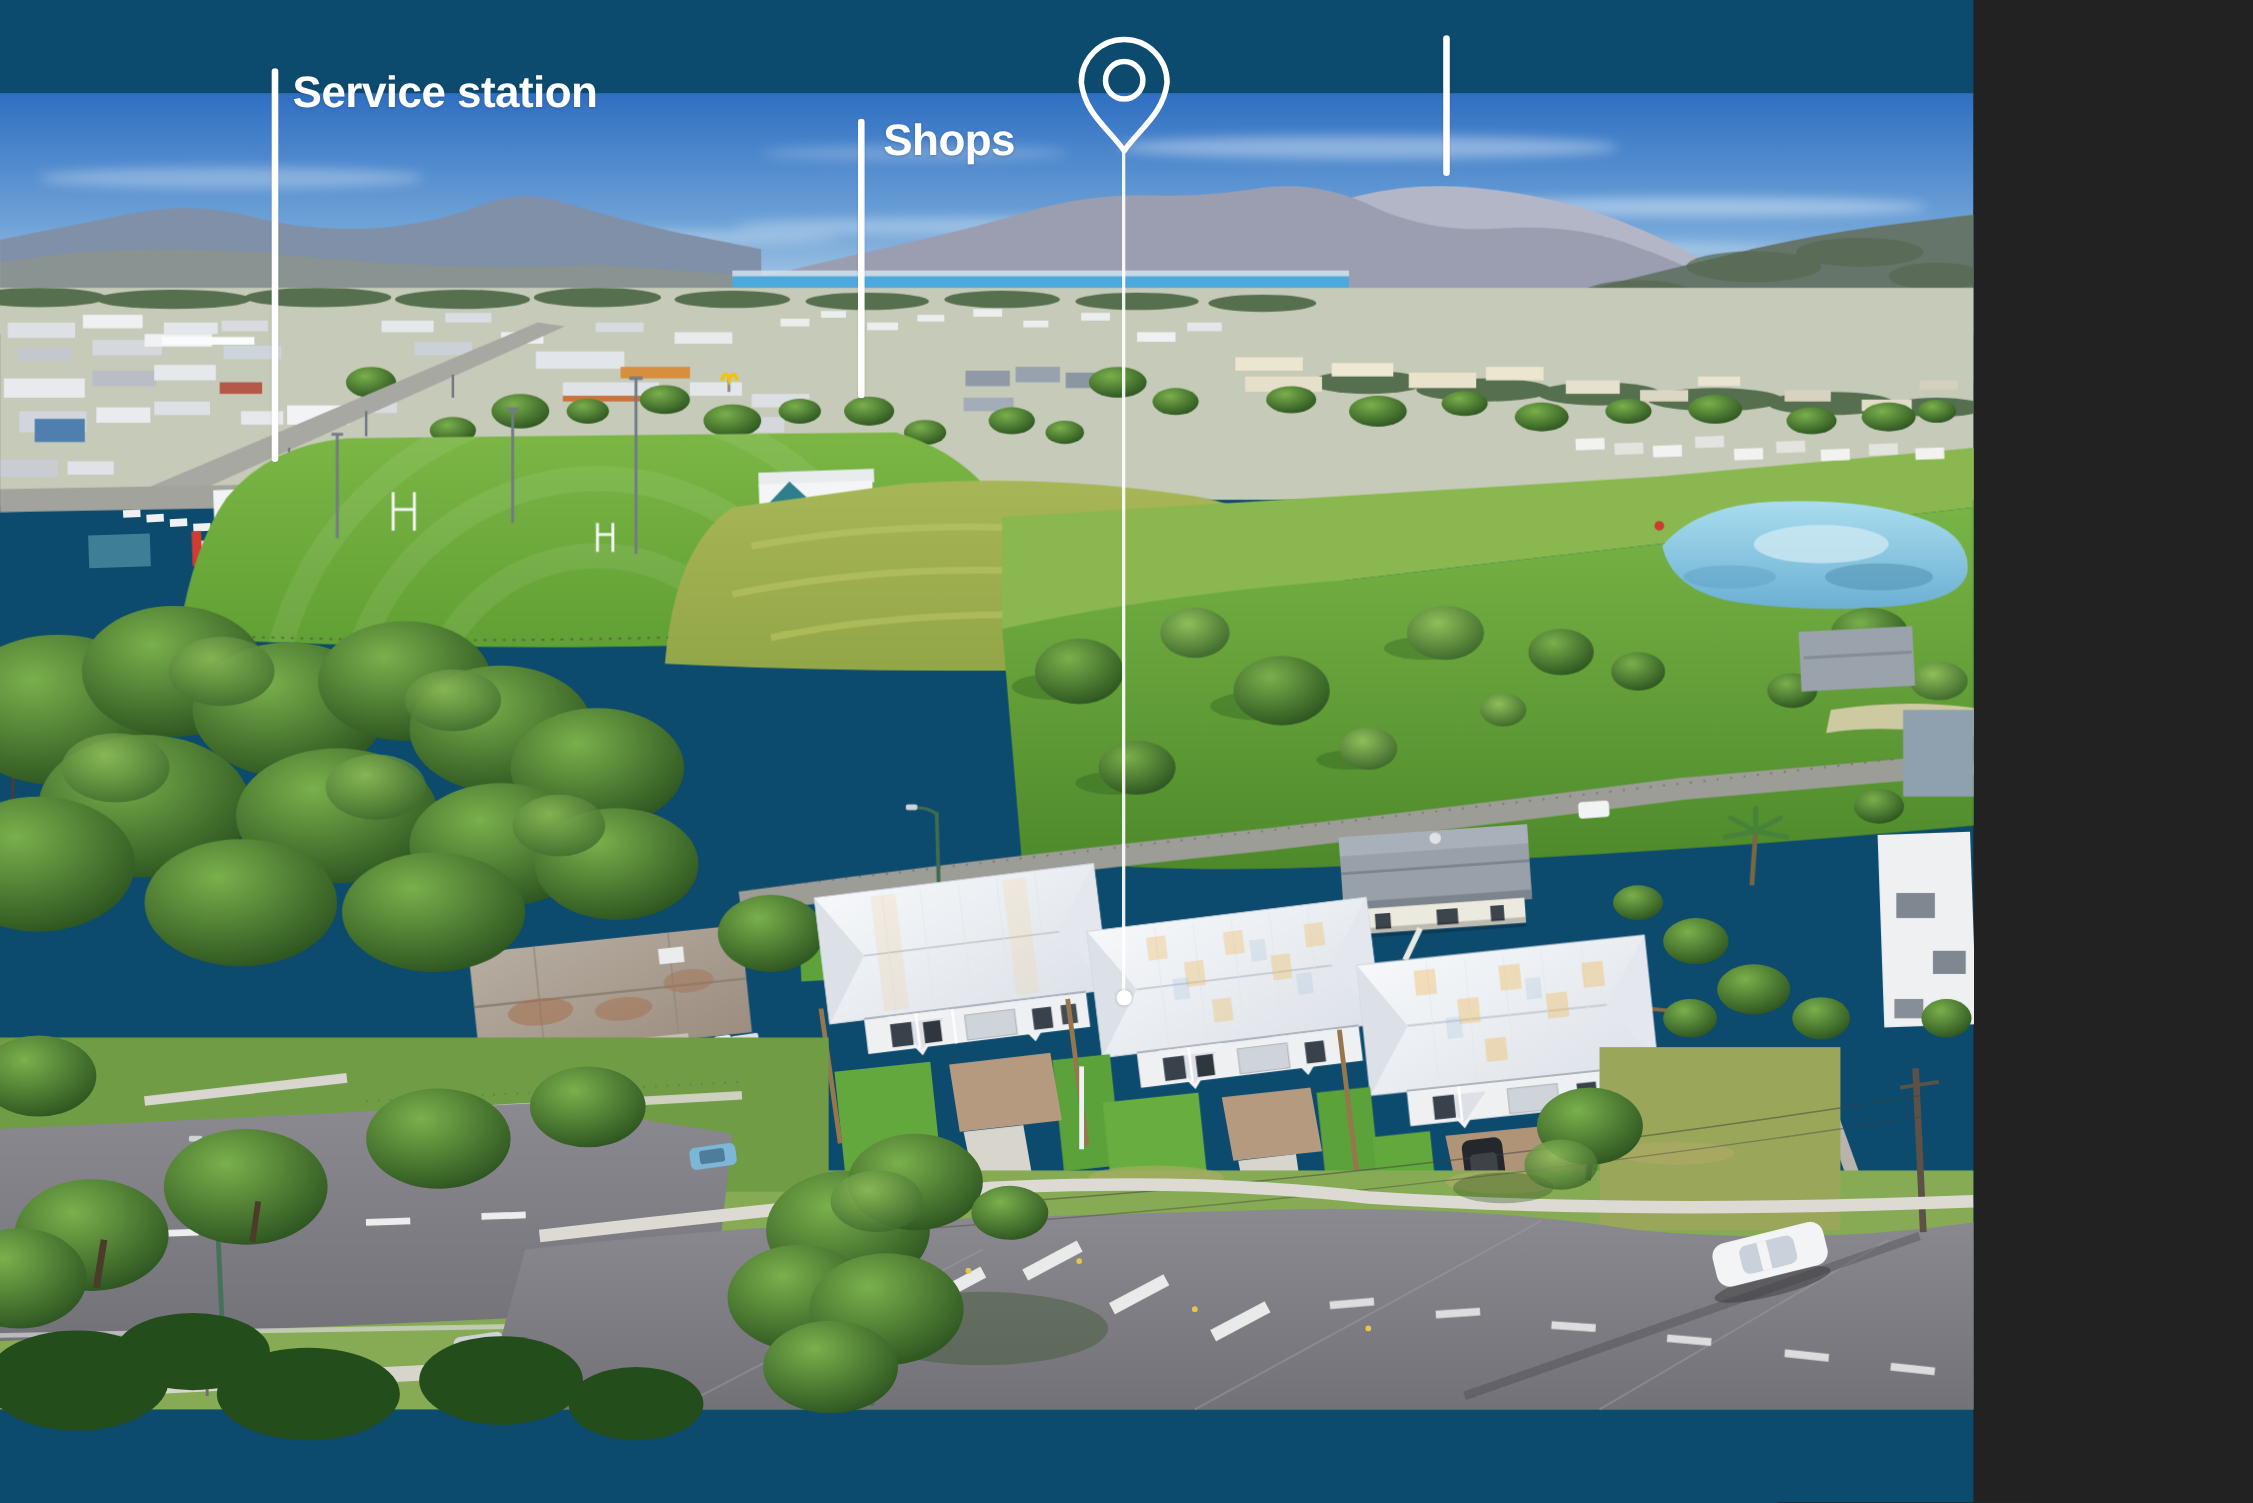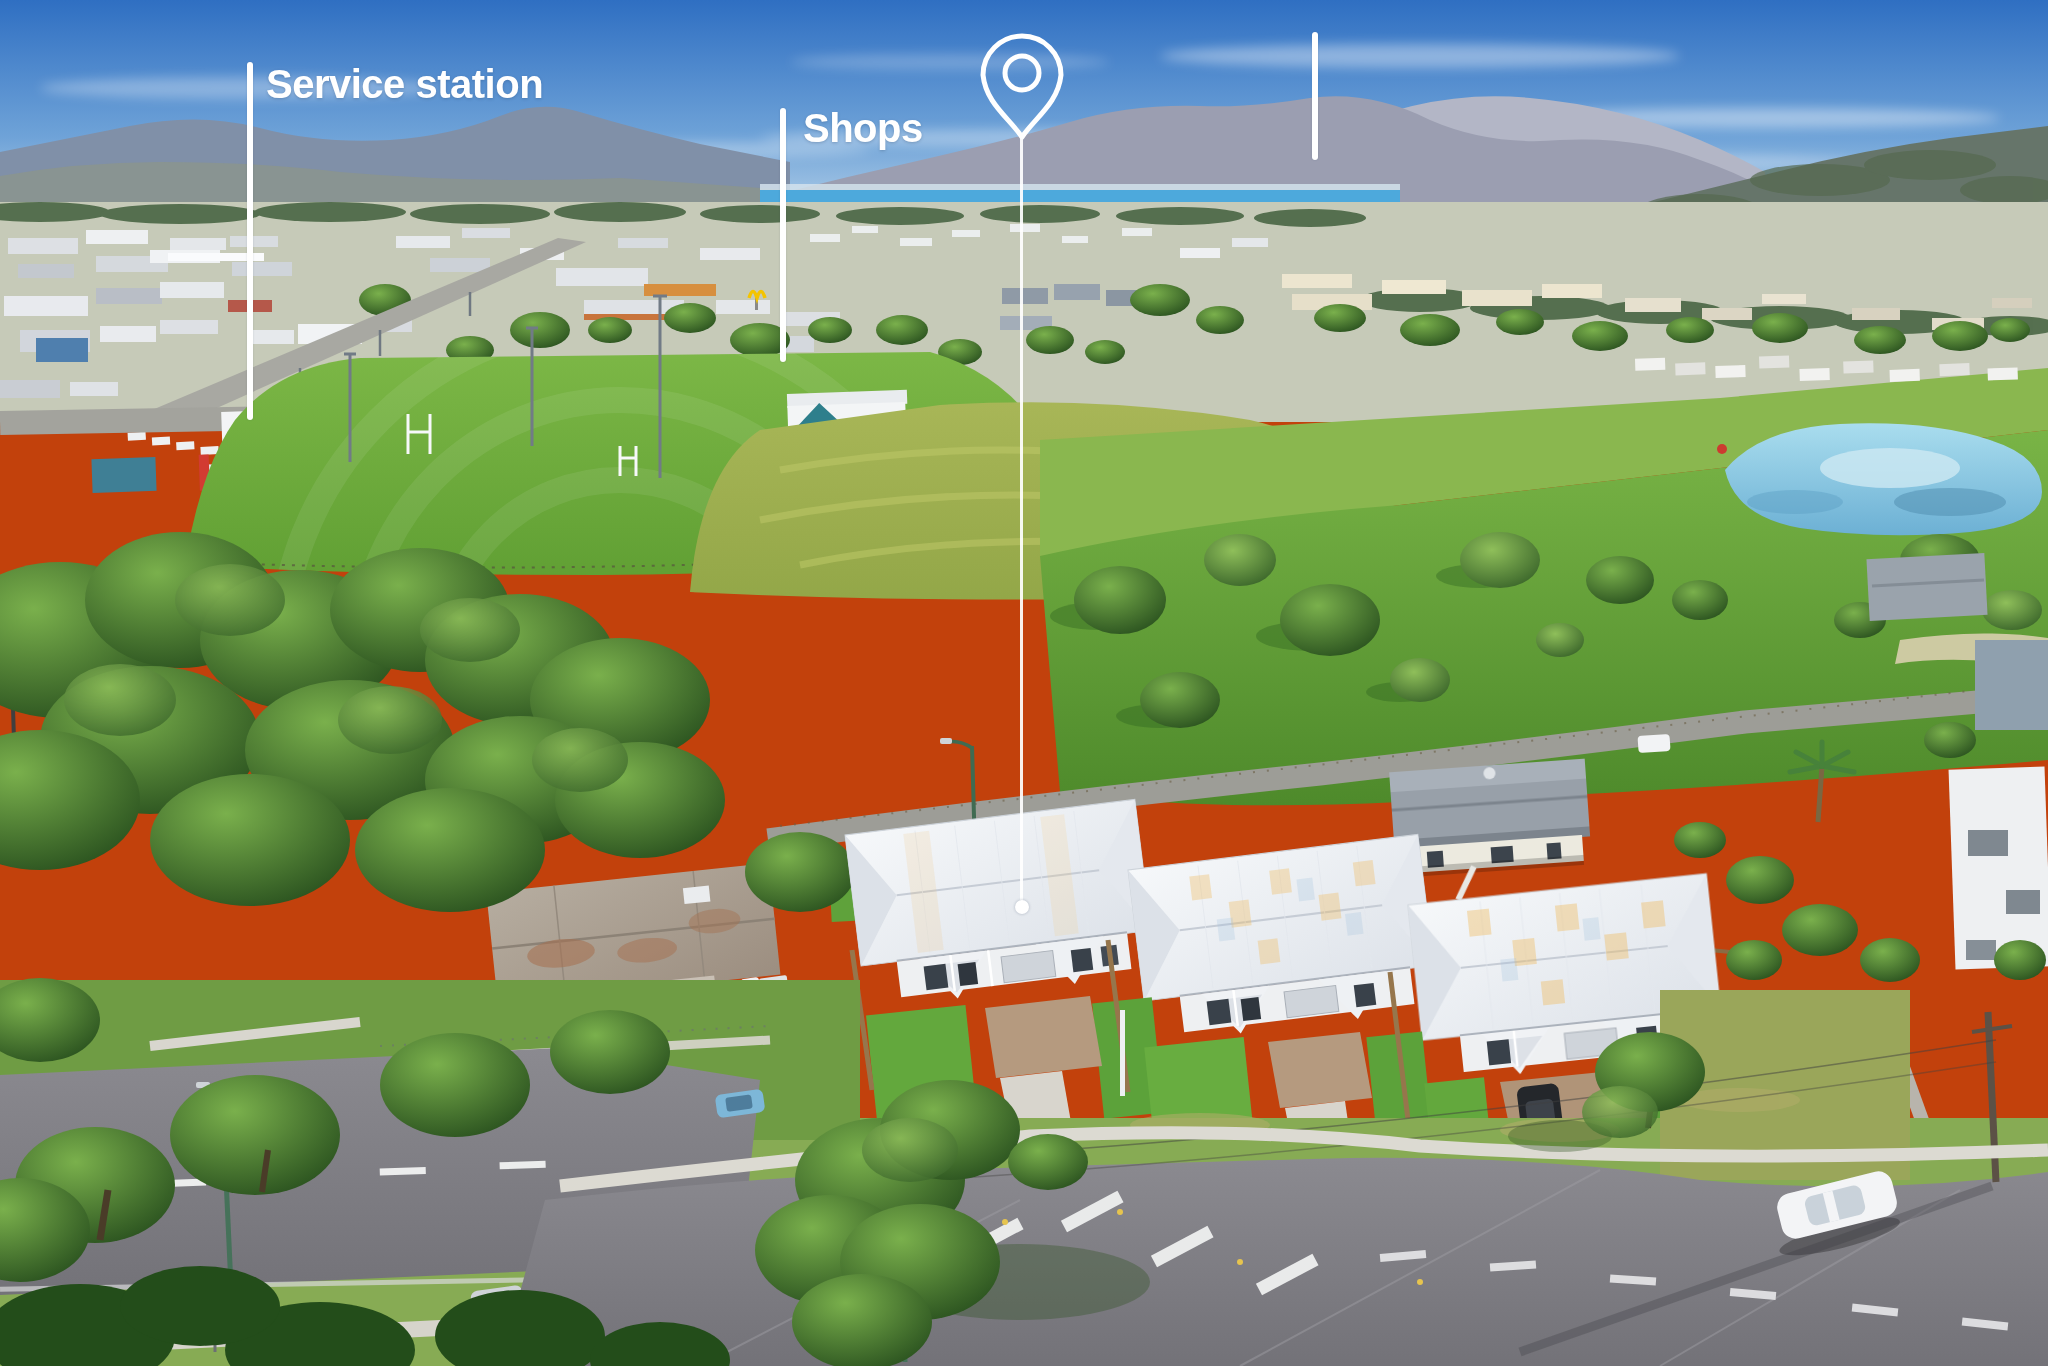--- a/index.html
+++ b/index.html
@@ -1,17 +1,17 @@
 <!DOCTYPE html>
 <html><head>
 <meta charset="utf-8">
 <style>
   html,body{margin:0;padding:0;background:#222;}
-  #stage{position:relative;width:2048px;height:1366px;overflow:hidden;
-         font-family:"Liberation Sans",sans-serif;background:#c2410c;}
+  #stage{position:relative;width:1794px;height:1366px;overflow:hidden;
+         font-family:"Liberation Sans",sans-serif;background:#0c4a6e;}
   #scene{position:absolute;left:0;top:0;width:100%;height:100%;display:block;}
   .overlay{position:absolute;left:0;top:0;width:100%;height:100%;pointer-events:none;}
   .anno-label{position:absolute;color:#fff;font-weight:700;font-size:40px;line-height:1;
               white-space:nowrap;letter-spacing:-0.5px;text-shadow:0 1px 3px rgba(30,50,80,.25);}
   .anno-line{position:absolute;width:6px;background:#fff;border-radius:3px;
              box-shadow:0 0 2px rgba(30,50,80,.18);}
   .pin-wrap{position:absolute;left:972px;top:21px;width:100px;height:122px;}
   .pin-drop{position:absolute;left:1020px;top:136px;width:3px;height:764px;
             background:rgba(255,255,255,.92);}
   .pin-dot{position:absolute;left:1015px;top:900px;width:14px;height:14px;border-radius:50%;

